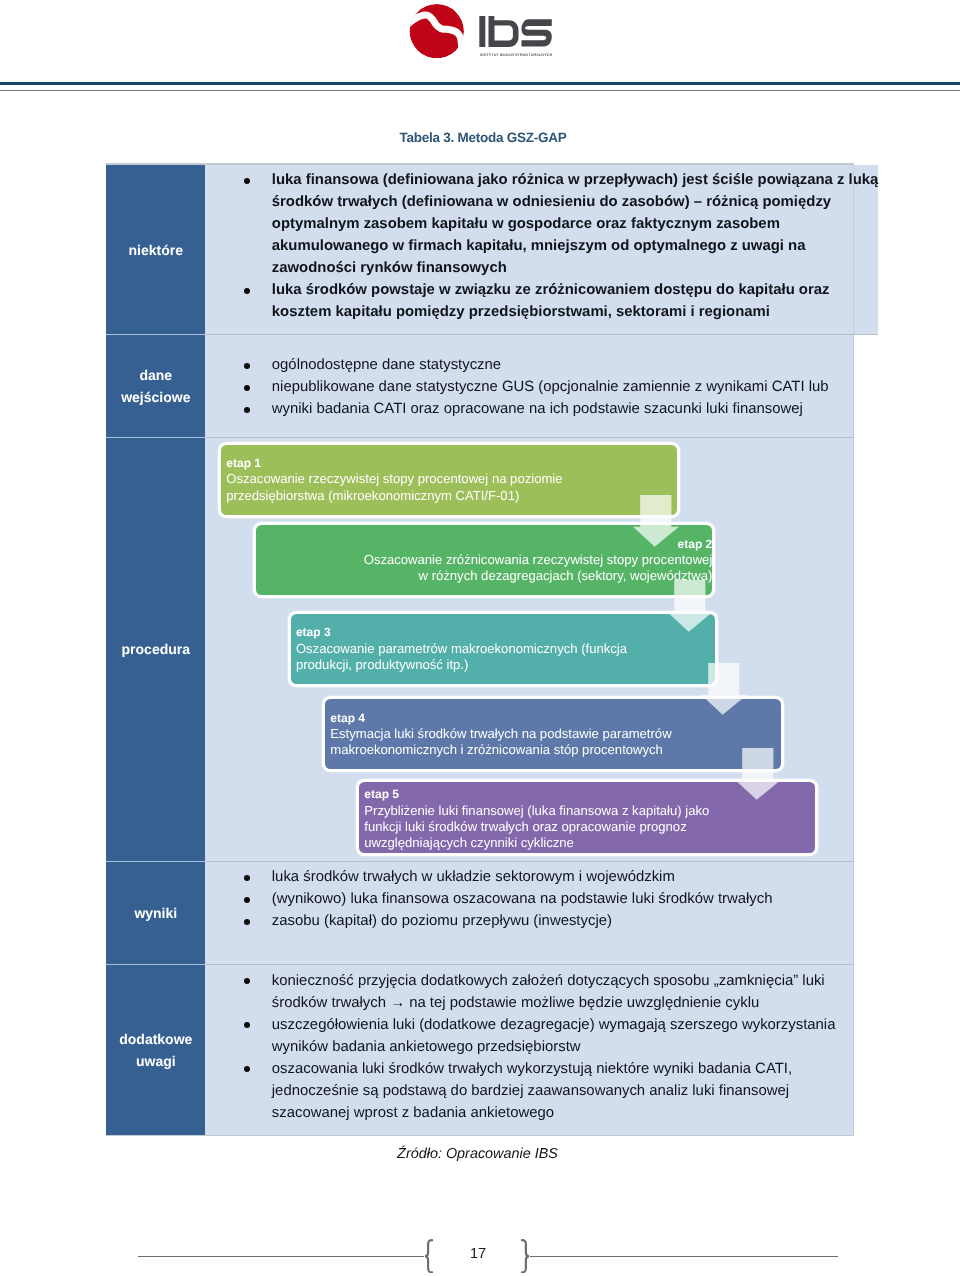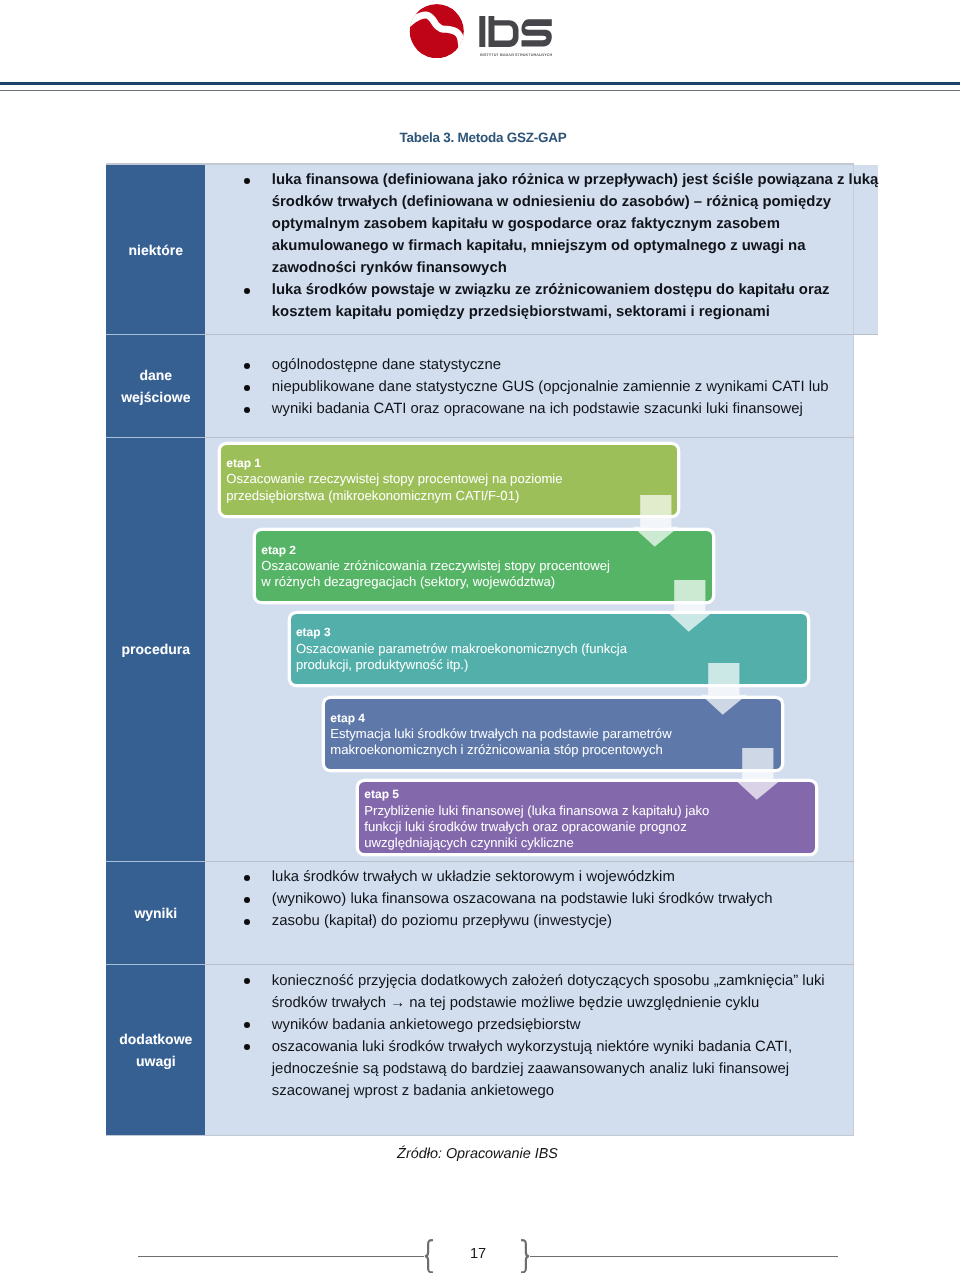--- a/index.html
+++ b/index.html
@@ -163,26 +163,26 @@
         <div class="cell-label">
           <span>procedura</span>
         </div>
         <div class="cell-body" style="padding: 0px;">
           <div class="proc" style="height: 424px;">
             <div class="etap" style="left: 16px; top: 7.6px; width: 456px; height: 70.6px; padding-top: 10.6px; background: rgb(156, 191, 89); z-index: 2;">
               <div class="t">etap 1</div>
               <div class="d">Oszacowanie rzeczywistej stopy procentowej na poziomie</div>
               <div class="d">przedsiębiorstwa (mikroekonomicznym CATI/F-01)</div>
             </div>
-            <div class="etap" style="left: 51px; top: 94px; width: 456px; height: 70px; padding-top: 10.6px; background: rgb(86, 180, 102); z-index: 3;">
+            <div class="etap" style="left: 51px; top: 88px; width: 456px; height: 70px; padding-top: 10.6px; background: rgb(86, 180, 102); z-index: 3; text-align: right;">
               <div class="t">etap 2</div>
               <div class="d">Oszacowanie zróżnicowania rzeczywistej stopy procentowej</div>
               <div class="d">w różnych dezagregacjach (sektory, województwa)</div>
             </div>
-            <div class="etap" style="left: 85.6px; top: 176.8px; width: 516px; height: 70px; padding-top: 10.6px; background: rgb(83, 175, 170); z-index: 4;">
+            <div class="etap" style="left: 85.6px; top: 176.8px; width: 424px; height: 70px; padding-top: 10.6px; background: rgb(83, 175, 170); z-index: 4;">
               <div class="t">etap 3</div>
               <div class="d">Oszacowanie parametrów makroekonomicznych (funkcja</div>
               <div class="d">produkcji, produktywność itp.)</div>
             </div>
             <div class="etap" style="left: 120px; top: 262px; width: 456px; height: 69.5px; padding-top: 10.6px; background: rgb(93, 120, 169); z-index: 5;">
               <div class="t">etap 4</div>
               <div class="d">Estymacja luki środków trwałych na podstawie parametrów</div>
               <div class="d">makroekonomicznych i zróżnicowania stóp procentowych</div>
             </div>
             <div class="etap" style="left: 154px; top: 345.4px; width: 456px; height: 70.4px; padding-top: 4px; background: rgb(131, 104, 172); z-index: 6;">
@@ -228,20 +228,21 @@
         <div class="cell-label">
           <span>dodatkowe<br>uwagi</span>
         </div>
         <div class="cell-body" style="padding: 5.5px 0px 0px;">
           <ul class="bullets">
             <li>
               <span>konieczność przyjęcia dodatkowych założeń dotyczących  sposobu „zamknięcia” luki</span>
               <span>środków trwałych → na tej podstawie możliwe będzie uwzględnienie cyklu</span>
             </li>
             <li>
+              <span>uszczegółowienia luki (dodatkowe dezagregacje) wymagają szerszego wykorzystania</span>
               <span>wyników badania ankietowego przedsiębiorstw</span>
             </li>
             <li>
               <span>oszacowania luki środków trwałych wykorzystują niektóre wyniki badania CATI,</span>
               <span>jednocześnie są podstawą do bardziej zaawansowanych analiz luki finansowej</span>
               <span>szacowanej wprost z badania ankietowego</span>
             </li>
           </ul>
         </div>
       </div>

